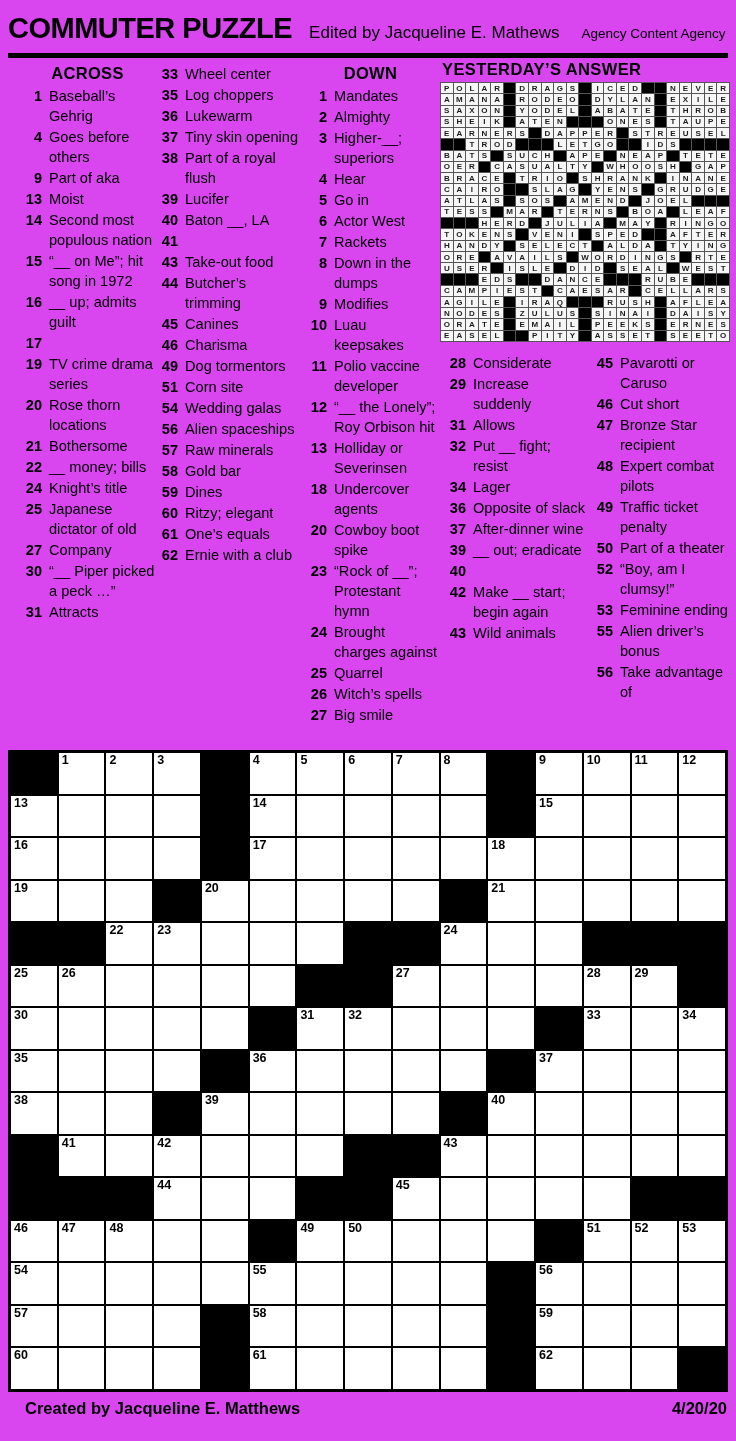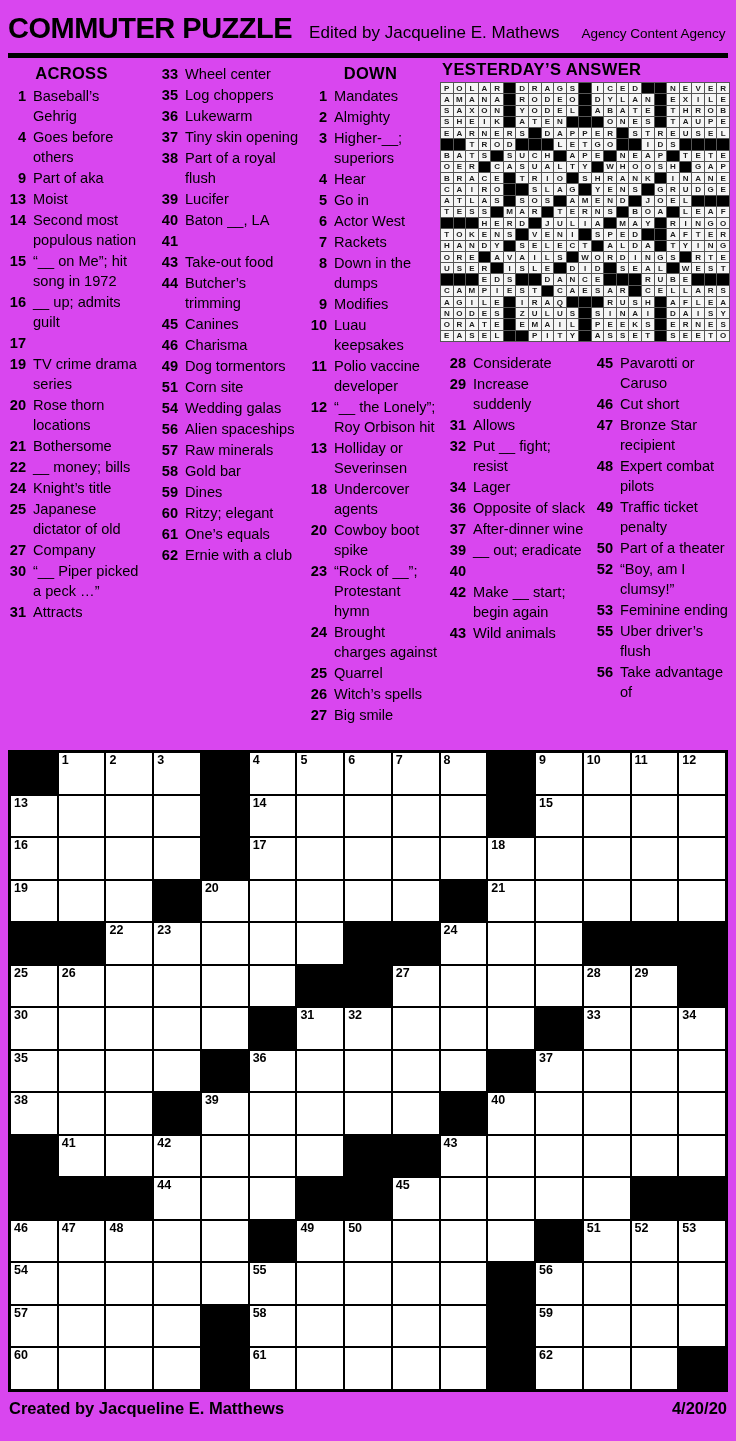--- a/index.html
+++ b/index.html
@@ -10,21 +10,21 @@
   }
   
   header{display:flex;align-items:baseline;padding:12px 8px 0 8px;}
   .title{font-size:29px;font-weight:bold;letter-spacing:-0.5px;margin:0;white-space:nowrap;}
   .edited{font-size:17px;margin-left:17px;white-space:nowrap;}
   .agency{font-size:13.5px;margin-left:22px;white-space:nowrap;}
   .rule{height:5px;background:#000;margin:8px 8px 0 8px;}
   
   .clues{position:relative;height:692px;}
   .col{position:absolute;top:6px;}
-  .col-a1{left:0;width:143px;}
+  .col-a1{left:16px;width:143px;}
   .col-a2{left:152px;width:150px;}
   .col-d1{left:301px;width:139px;}
   .clue-head{font-size:16.5px;font-weight:bold;text-align:center;letter-spacing:0.3px;margin-bottom:3px;}
   .clue{display:flex;font-size:14.6px;line-height:20px;margin-bottom:1px;}
   .cn{flex:0 0 26px;text-align:right;padding-right:7px;font-weight:bold;}
   .ct{flex:1;}
   
   .right-block{position:absolute;left:440px;top:2px;width:293px;}
   .y-head{font-size:16.5px;font-weight:bold;letter-spacing:0.4px;margin:0 0 3px 2px;}
   .mini-grid{
@@ -41,21 +41,21 @@
   .xw-grid{
     display:grid;grid-template-columns:repeat(15,1fr);grid-auto-rows:1fr;
     width:720px;height:642px;margin:0 8px;background:#000;gap:2px;
     border:3px solid #000;box-sizing:border-box;
   }
   .cell{background:#fff;position:relative;}
   .cell.black{background:#000;}
   .num{position:absolute;top:0px;left:3px;font-size:12.5px;font-weight:bold;line-height:15px;}
   
   footer{display:flex;justify-content:space-between;align-items:baseline;
-    padding:7px 9px 0 9px;font-size:16.5px;font-weight:bold;}
+    padding:7px 9px 0 25px;font-size:16.5px;font-weight:bold;}
 </style>
 </head>
 <body>
 
 <div class="page">
 
   <header>
     <h1 class="title">COMMUTER PUZZLE</h1>
     <span class="edited">Edited by Jacqueline E. Mathews</span>
     <span class="agency">Agency Content Agency</span>
@@ -922,21 +922,21 @@
             <div class="clue">
               <span class="cn">52</span>
               <span class="ct">“Boy, am I clumsy!”</span>
             </div>
             <div class="clue">
               <span class="cn">53</span>
               <span class="ct">Feminine ending</span>
             </div>
             <div class="clue">
               <span class="cn">55</span>
-              <span class="ct">Uber driver’s flush</span>
+              <span class="ct">Alien driver’s bonus</span>
             </div>
             <div class="clue">
               <span class="cn">56</span>
               <span class="ct">Take advantage of</span>
             </div>
           </div>
       </div>
     </div>
 
   </div>

